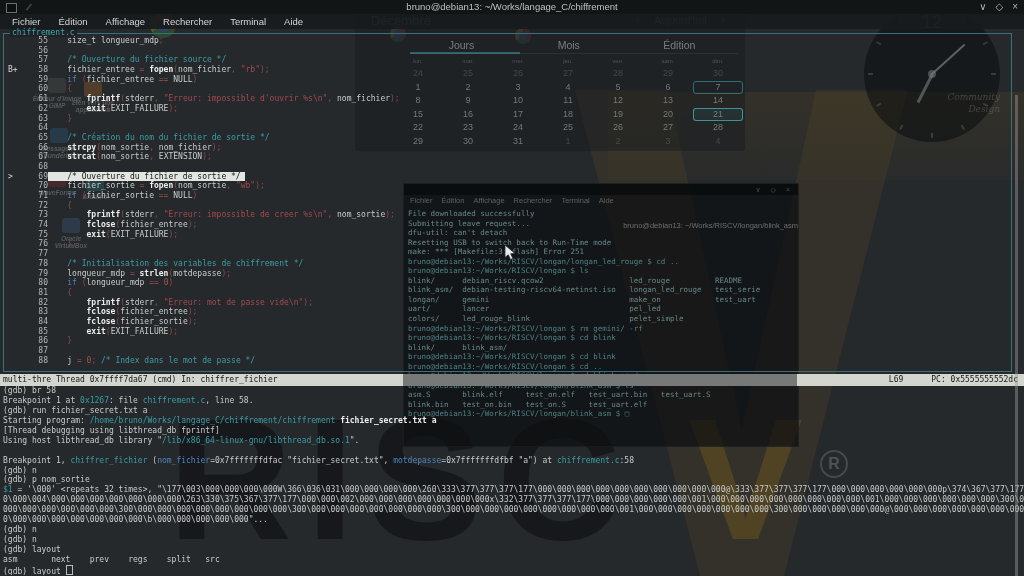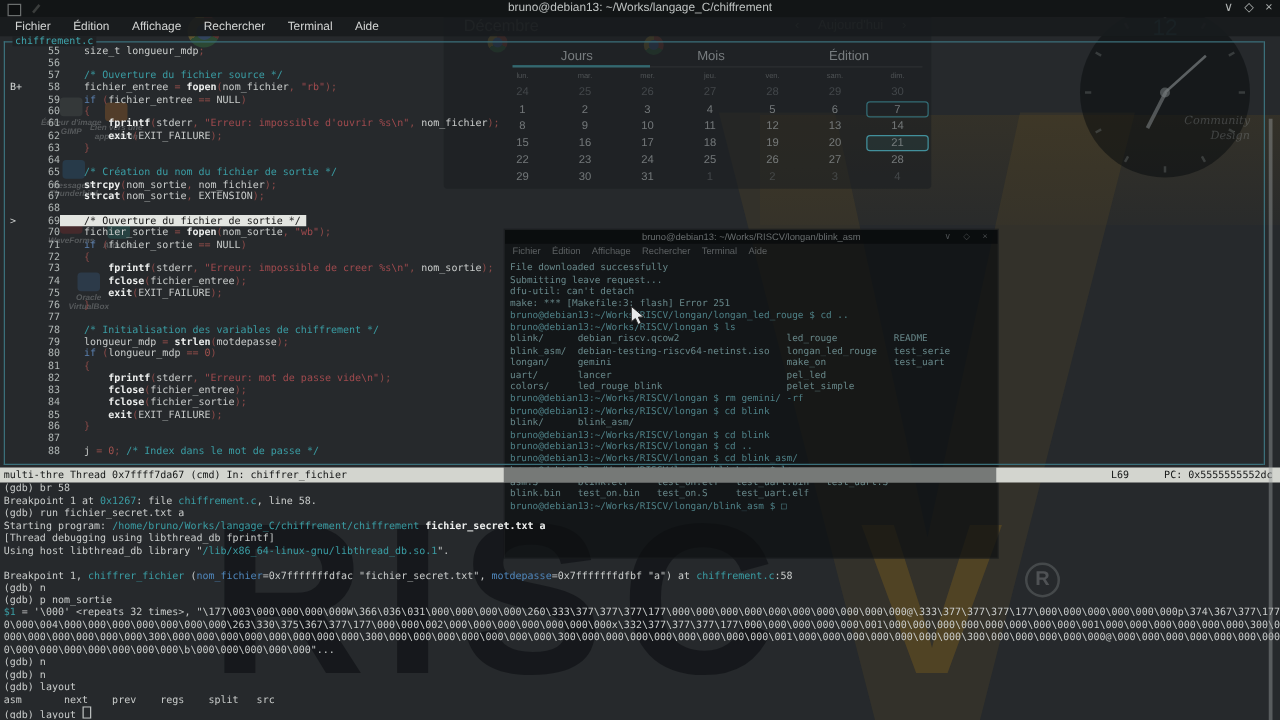--- a/index.html
+++ b/index.html
@@ -56,22 +56,22 @@
     color:rgba(125,130,132,.55);line-height:7px;}
   .shortcut{position:absolute;border-radius:50%;opacity:.30;
     background:conic-gradient(#d04c3c 0 33%,#3c8f46 33% 66%,#d8b33c 66% 100%);}
   .shortcut::after{content:"";position:absolute;left:25%;top:25%;width:50%;height:50%;
     border-radius:50%;background:#4c7fd0;}
 
   
   .t2{position:absolute;left:403px;top:183px;width:394px;height:262px;
     background:rgba(13,15,17,.72);border:1px solid rgba(255,255,255,.04);}
   .t2-titlebar{height:11px;background:rgba(9,11,12,.8);position:relative;}
-  .t2-title{position:absolute;width:100%;text-align:center;font:7.5px "Liberation Sans",sans-serif;
-    color:rgba(135,140,142,.75);line-height:11px;}
+  .t2-title{position:absolute;width:100%;text-align:right;font:7.5px "Liberation Sans",sans-serif;
+    color:rgba(135,140,142,.75);line-height:11px;margin-top:36px;}
   .t2-controls{position:absolute;right:4px;top:0;font:7px "Liberation Sans",sans-serif;
     color:rgba(120,124,126,.6);line-height:11px;letter-spacing:4px;}
   .t2-menu{display:flex;gap:9px;padding:1px 6px;font:7.5px "Liberation Sans",sans-serif;
     color:rgba(140,145,147,.6);height:10px;}
   .t2-body{padding:2px 4px;font-size:7.5px;line-height:9.55px;}
   .t2line{white-space:pre;overflow:hidden;}
   .t2-p{color:rgba(88,147,154,.85);}
   .t2-o{color:rgba(125,165,168,.78);}
 
   
@@ -264,20 +264,21 @@
         <span>Édition</span>
         <span>Affichage</span>
         <span>Rechercher</span>
         <span>Terminal</span>
         <span>Aide</span>
       </div>
     <div class="t2-body" id="t2body">
         <div class="t2line t2-o">File downloaded successfully</div>
         <div class="t2line t2-o">Submitting leave request...</div>
         <div class="t2line t2-o">dfu-util: can't detach</div>
+        <div class="t2line t2-o">Resetting USB to switch back to Run-Time mode</div>
         <div class="t2line t2-o">make: *** [Makefile:3: flash] Error 251</div>
         <div class="t2line t2-p">bruno@debian13:~/Works/RISCV/longan/longan_led_rouge $ cd ..</div>
         <div class="t2line t2-p">bruno@debian13:~/Works/RISCV/longan $ ls</div>
         <div class="t2line t2-o">blink/      debian_riscv.qcow2                   led_rouge          README</div>
         <div class="t2line t2-o">blink_asm/  debian-testing-riscv64-netinst.iso   longan_led_rouge   test_serie</div>
         <div class="t2line t2-o">longan/     gemini                               make_on            test_uart</div>
         <div class="t2line t2-o">uart/       lancer                               pel_led</div>
         <div class="t2line t2-o">colors/     led_rouge_blink                      pelet_simple</div>
         <div class="t2line t2-p">bruno@debian13:~/Works/RISCV/longan $ rm gemini/ -rf</div>
         <div class="t2line t2-p">bruno@debian13:~/Works/RISCV/longan $ cd blink</div>

